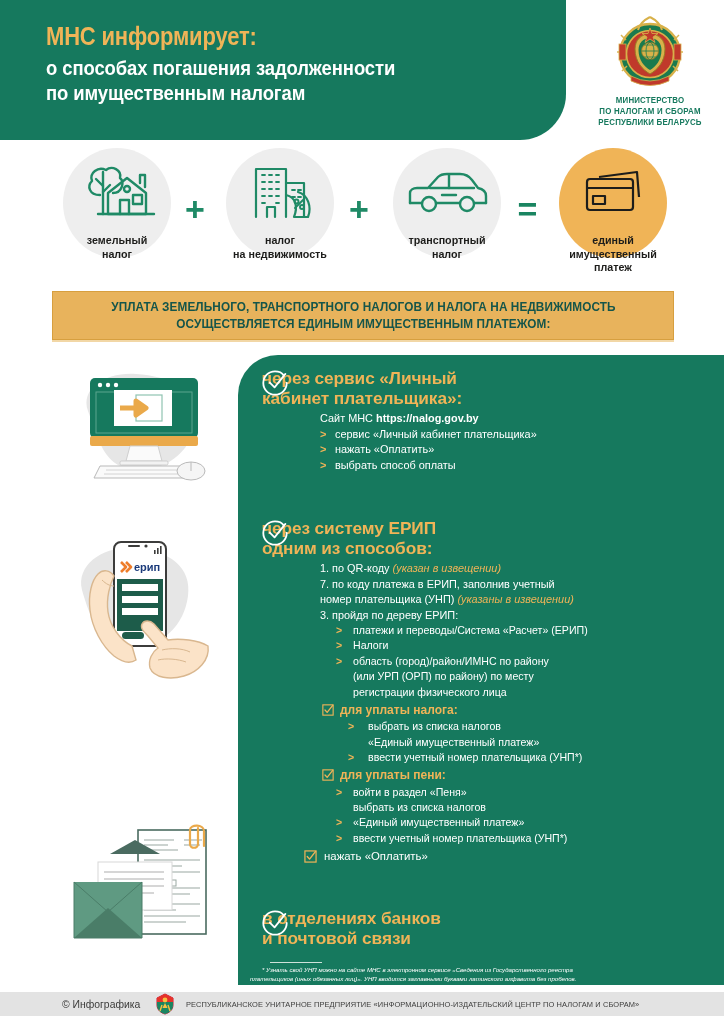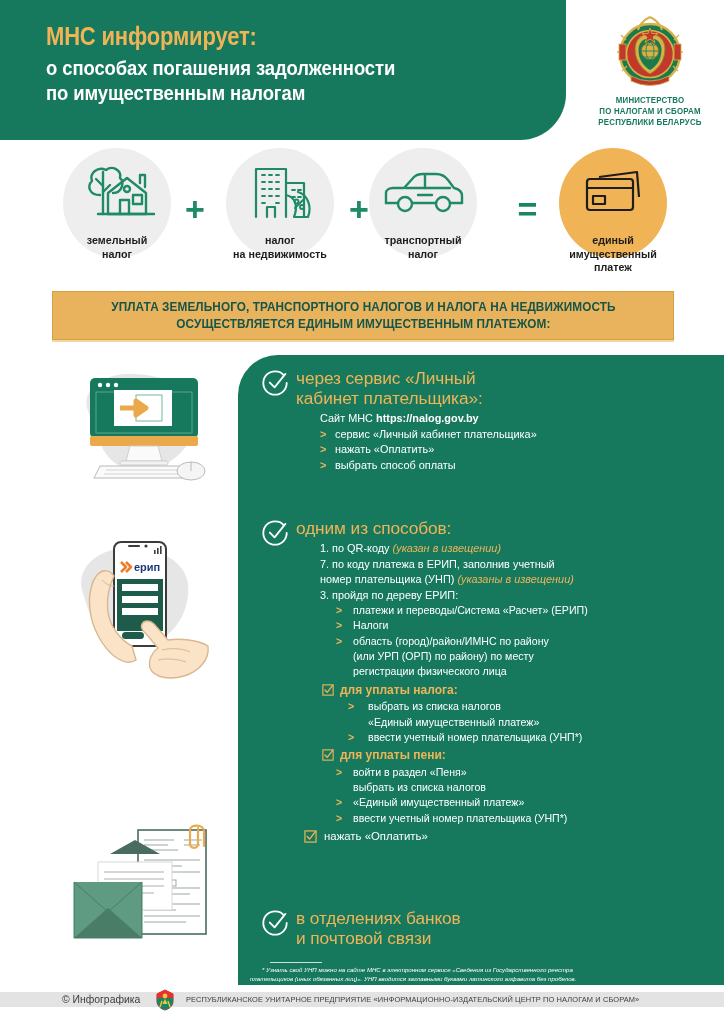--- a/index.html
+++ b/index.html
@@ -91,21 +91,21 @@
     position:absolute;left:250px;top:966px;width:462px;
     color:#ffffff;font-size:6.1px;font-style:italic;line-height:1.42;
     text-align:justify;
   }
   .footnote .ind{display:block;text-indent:12px;}
 
   
   .sec{position:absolute;left:0;}
   .sec-check{position:absolute;left:24px;top:2px;width:26px;height:26px;}
   .sec-head{
-    margin-left:58px;color:#f0b457;font-size:17.3px;font-weight:normal;
+    margin-left:24px;color:#f0b457;font-size:17.3px;font-weight:bold;
     line-height:1.16;letter-spacing:-0.1px;
   }
   .sec-head span{display:block;white-space:nowrap;}
   .sec-body{margin-left:82px;margin-top:3px;}
 
   .line{color:#ffffff;font-size:10.9px;line-height:1.42;white-space:nowrap;}
   .line .b{font-weight:bold;}
   .bullet{position:relative;padding-left:15px;color:#ffffff;font-size:10.9px;line-height:1.42;white-space:nowrap;}
   .bullet::before{
     content:">";position:absolute;left:0;top:0;color:#f0b457;font-weight:bold;font-size:11px;
@@ -124,21 +124,21 @@
   .cbrow .cbico{position:absolute;left:0;top:2px;}
   .deepbul{position:relative;padding-left:20px;margin-left:28px;color:#ffffff;font-size:10.6px;line-height:1.45;white-space:nowrap;}
   .deepbul::before{content:">";position:absolute;left:0;top:0;color:#f0b457;font-weight:bold;}
   .deepcont{padding-left:20px;margin-left:28px;color:#ffffff;font-size:10.6px;line-height:1.45;white-space:nowrap;}
 
   
   .illu{position:absolute;}
 
   
   .footer{
-    position:absolute;left:0;top:992px;width:724px;height:15px;
+    position:absolute;left:0;top:992px;width:724px;height:24px;
     background:#e3e3e3;display:flex;align-items:center;
   }
   .footer-copy{
     margin-left:62px;color:#3c3c3b;font-size:10.4px;
     display:flex;align-items:center;gap:4px;white-space:nowrap;
   }
   .footer-logo{margin-left:14px;margin-right:10px;}
   .footer-org{
     color:#3c3c3b;font-size:7.6px;letter-spacing:0.1px;white-space:nowrap;
     transform:scaleX(0.98);transform-origin:left center;
@@ -262,21 +262,21 @@
         </svg>
       </div>
       <div class="eq-label">
         <span>налог</span>
         <span>на недвижимость</span>
       </div>
     </div>
 
     <div class="eq-op" style="left:342px;">+</div>
 
-    <div class="eq-item" style="left:348px;">
+    <div class="eq-item" style="left:372px;">
       <div class="eq-blob"></div>
       <div class="eq-icon">
         <svg width="90" height="52" viewBox="0 0 90 52">
           <g fill="none" stroke="#1f8a66" stroke-width="2.4" stroke-linejoin="round" stroke-linecap="round">
             <path d="M8 36 L8 26 C8 23 11 21 15 21 L26 21 L36 10 C38 8 41 7 45 7 L58 7 C63 7 67 9 70 13 L76 21 C81 22 84 25 84 29 L84 36"></path>
             <path d="M8 36 L20 36 M34 36 L58 36 M72 36 L84 36"></path>
             <path d="M28 21 L72 21"></path>
             <path d="M47 8 L47 21"></path>
             <circle cx="27" cy="37" r="7"></circle>
             <circle cx="65" cy="37" r="7"></circle>
@@ -422,20 +422,21 @@
       <div class="bullet">выбрать способ оплаты</div>
     </div>
   </div>
 
   <div class="sec" style="top:518px;width:486px;left:238px;">
     <svg class="sec-check" viewBox="0 0 30 30">
       <path d="M25 6 C23 3 19 1.5 15 1.5 C7.5 1.5 1.5 7.5 1.5 15 C1.5 22.5 7.5 28.5 15 28.5 C22.5 28.5 28.5 22.5 28.5 15" fill="none" stroke="#ffffff" stroke-width="2.1" stroke-linecap="round"></path>
       <path d="M9 14.5 L14.5 20 L27 4.5" fill="none" stroke="#ffffff" stroke-width="2.1" stroke-linecap="round" stroke-linejoin="round"></path>
     </svg>
     <div class="sec-head">
+      <span>через систему ЕРИП</span>
       <span>одним из способов:</span>
     </div>
     <div class="sec-body">
       <div class="numline"><span>1. по QR-коду </span><span class="gold">(указан в извещении)</span></div>
       <div class="numline">7. по коду платежа в ЕРИП, заполнив учетный</div>
       <div class="numline"><span>номер плательщика (УНП) </span><span class="gold">(указаны в извещении)</span></div>
       <div class="numline">3. пройдя по дереву ЕРИП:</div>
 
       <div class="subbul">платежи и переводы/Система «Расчет» (ЕРИП)</div>
       <div class="subbul">Налоги</div>

